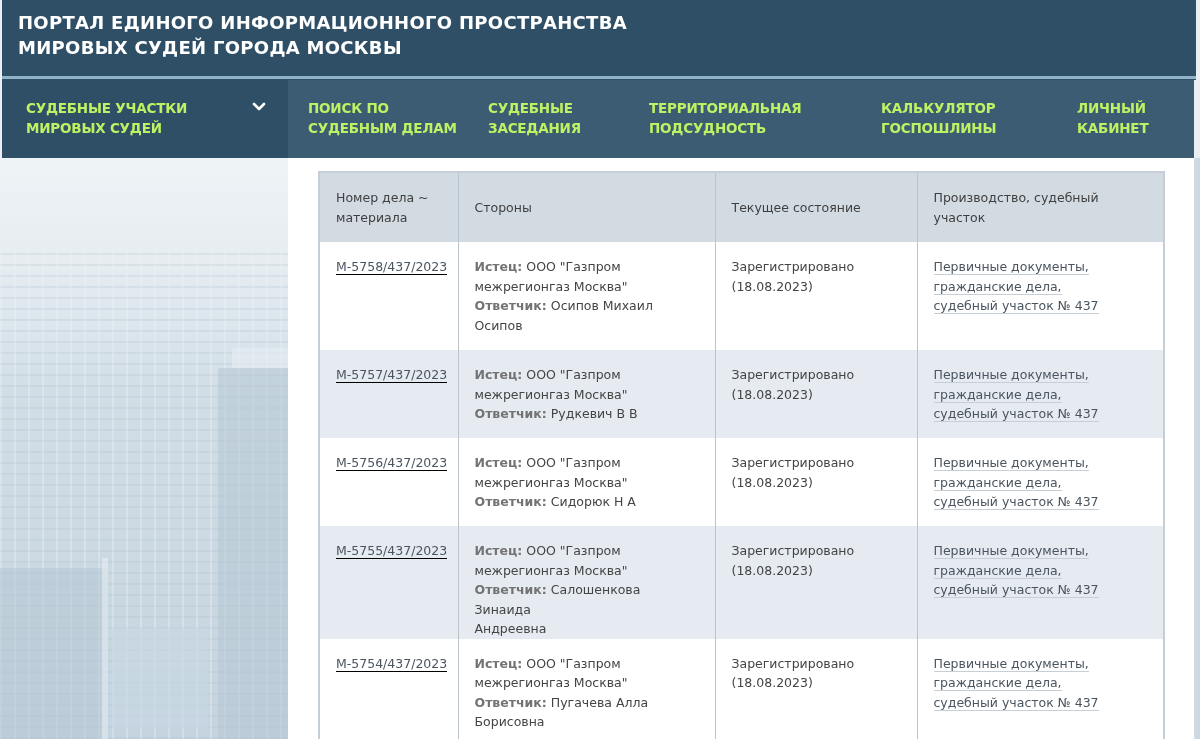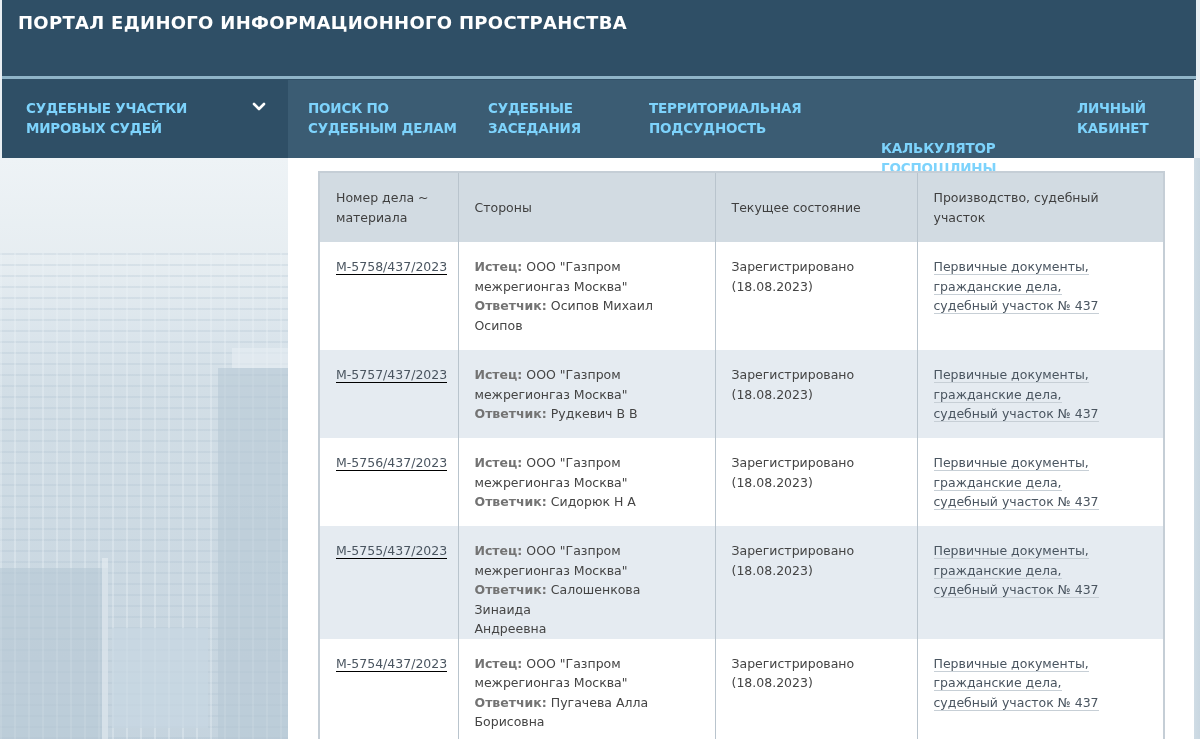--- a/index.html
+++ b/index.html
@@ -45,35 +45,35 @@
     font-family: "DejaVu Sans", sans-serif;
   }
   .header-sep { position: absolute; left: 2px; top: 76px; width: 1194px; height: 3px; background: #8fb4c8; }
   .header-sep2 { position: absolute; left: 2px; top: 79px; width: 1194px; height: 1px; background: #2f4f66; }
   
   .nav {
     position: absolute; left: 2px; top: 80px; width: 1192px; height: 78px;
     background: #3b5c73; display: flex;
   }
   .nav-item {
-    color: #7dd3fc; font-weight: bold; font-size: 13.5px; line-height: 20px;
+    color: #bef264; font-weight: bold; font-size: 13.5px; line-height: 20px;
     text-transform: uppercase; padding-top: 18px; cursor: pointer;
     font-family: "DejaVu Sans", sans-serif; letter-spacing: -0.2px;
   }
   .nav-item .l { display: block; white-space: nowrap; }
   .nav-item.active {
     background: #2f4f66; width: 286px; padding-left: 24px; position: relative;
   }
   .nav-item.active .chev {
     position: absolute; right: 22px; top: 20px; width: 14px; height: 14px;
   }
   .ni-2 { margin-left: 20px; width: 180px; }
   .ni-3 { width: 161px; }
   .ni-4 { width: 232px; }
-  .ni-5 { width: 196px; margin-top: 40px; }
+  .ni-5 { width: 196px; }
   .ni-6 { width: 100px; }
   
   .table-wrap {
     position: absolute; left: 318px; top: 171px; width: 847px; height: 568px;
     border: 2px solid #c5ced6; border-bottom: none; background: #fff;
   }
   table { border-collapse: collapse; width: 100%; table-layout: fixed; }
   th {
     background: #d2dbe2; color: #3f3f3f; font-weight: normal; text-align: left;
     font-size: 12.5px; line-height: 20px; padding: 0 16px; height: 69px;
@@ -109,20 +109,21 @@
   <div class="bld" style="left:218px;top:210px;width:70px;height:371px;"></div>
   <div class="bld" style="left:0;top:410px;width:108px;height:171px;"></div>
   <div class="bld light" style="left:102px;top:400px;width:6px;height:181px;"></div>
   <div class="bld" style="left:112px;top:470px;width:96px;height:100px;background:rgba(200,215,226,0.7);"></div>
 </div>
 <div class="bg-right"></div>
 <div class="content-area"></div>
 
 <header class="header">
   <div class="header-title">Портал единого информационного пространства</div>
+  <div class="header-title">мировых судей города Москвы</div>
 </header>
 <div class="header-sep"></div>
 <div class="header-sep2"></div>
 
 <nav class="nav">
   <div class="nav-item active">
     <span class="l">Судебные участки</span>
     <span class="l">мировых судей</span>
     <svg class="chev" viewBox="0 0 14 14">
       <polyline points="2,4 7,9 12,4" fill="none" stroke="#ffffff" stroke-width="2.6" stroke-linecap="round" stroke-linejoin="round"></polyline>

